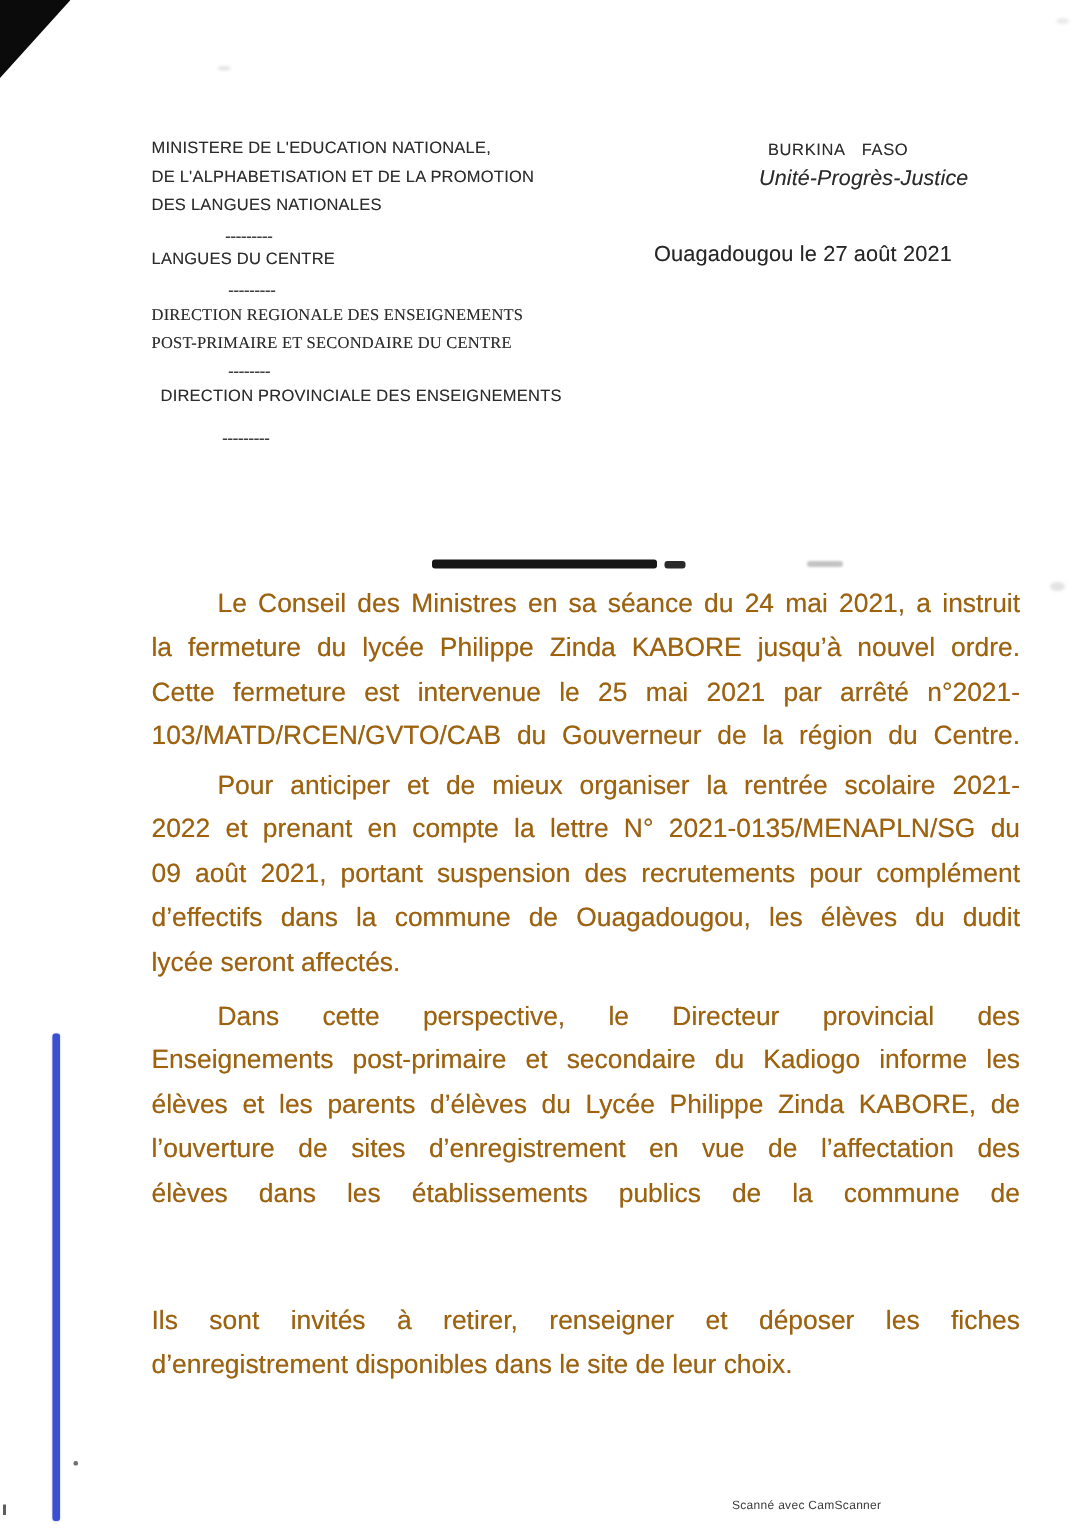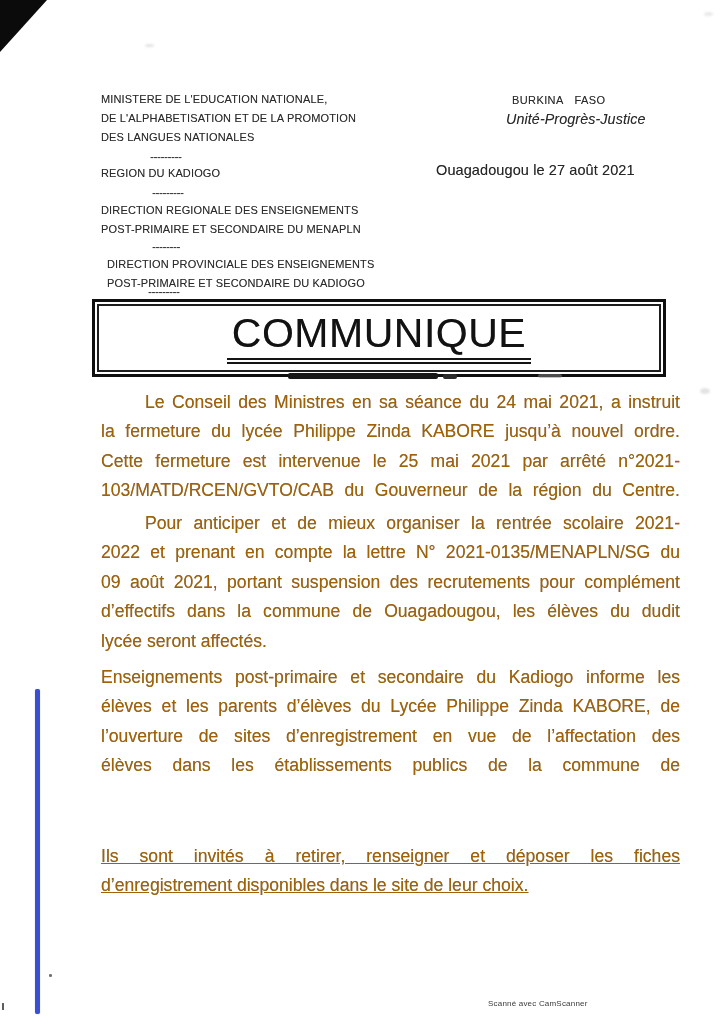--- a/index.html
+++ b/index.html
@@ -13,21 +13,21 @@
   .hdr { position:absolute; font-size:11px; line-height:19px; letter-spacing:0.15px;
          color:#2b2b2b; text-shadow:0 0 0.4px rgba(0,0,0,0.35); white-space:nowrap; }
   .hdr-ministry      { left:101px; top:90px; }
   .sep               { position:absolute; font-size:12px; letter-spacing:-0.5px; color:#2e2e2e;
                        line-height:12px; white-space:nowrap; }
   .sep-1 { left:150px; top:151px; }
   .sep-2 { left:152px; top:187px; }
   .sep-3 { left:152px; top:241px; }
   .sep-4 { left:148px; top:286px; }
   .hdr-region        { left:101px; top:164px; }
-  .hdr-dir-regionale { left:101px; top:201px; }
+  .hdr-dir-regionale { left:101px; top:201px;font-family:Liberation Serif, serif; }
   .hdr-dir-provinc   { left:107px; top:255px; }
 
   .hdr-country { left:512px; top:91px; word-spacing:8px; letter-spacing:0.4px; }
   .hdr-motto   { left:506px; top:110px; font-style:italic; font-size:14.3px; letter-spacing:0.1px; }
   .hdr-date    { left:436px; top:161px; font-size:14.5px; letter-spacing:0.1px; color:#262626; }
 
   
   .title-box {
     position:absolute; left:92px; top:299px; width:568px; height:72px;
     border:3px solid #0f0f0f; background:#fff;
@@ -48,21 +48,21 @@
                  background:#2a2a2a; border-radius:2px; filter:blur(0.4px); }
   .ink-smear-3 { position:absolute; left:538px; top:374px; width:24px; height:4px;
                  background:#8a8a8a; opacity:0.5; border-radius:2px; filter:blur(0.6px); }
 
   
   .para { position:absolute; left:101px; width:579px; font-size:17.6px; line-height:29.4px;
           color:#a16207; text-shadow:0 0 0.45px rgba(0,0,0,0.4); }
   .para-1 { top:388px; }
   .para-2 { top:509px; }
   .para-3 { top:663px; }
-  .para-4 { top:842px;text-decoration:underline; }
+  .para-4 { top:866px; }
   .jline        { text-align:justify; text-align-last:justify; }
   .jline-last   { text-align-last:left; }
   .jline-indent { padding-left:44px; }
 
   
   .scanner-label { position:absolute; left:488px; top:999px; font-size:8px; font-weight:500;
                    color:#3a3a3a; letter-spacing:0.2px; white-space:nowrap; }
 
   
   .corner-fold { position:absolute; left:0; top:0; width:47px; height:52px;
@@ -91,60 +91,55 @@
   <div class="smudge smudge-a"></div>
   <div class="smudge smudge-b"></div>
   <div class="smudge smudge-c"></div>
 
   <div class="hdr hdr-ministry">
     <div>MINISTERE DE L'EDUCATION NATIONALE,</div>
     <div>DE L'ALPHABETISATION ET DE LA PROMOTION</div>
     <div>DES LANGUES NATIONALES</div>
   </div>
   <div class="sep sep-1">---------</div>
-  <div class="hdr hdr-region">REGION DU KADIOGO</div>
+  <div class="hdr hdr-region">LANGUES DU CENTRE</div>
   <div class="sep sep-2">---------</div>
   <div class="hdr hdr-dir-regionale">
     <div>DIRECTION REGIONALE DES ENSEIGNEMENTS</div>
-    <div>POST-PRIMAIRE ET SECONDAIRE DU MENAPLN</div>
+    <div>POST-PRIMAIRE ET SECONDAIRE DU CENTRE</div>
   </div>
   <div class="sep sep-3">--------</div>
   <div class="hdr hdr-dir-provinc">
     <div>DIRECTION PROVINCIALE DES ENSEIGNEMENTS</div>
-    <div>POST-PRIMAIRE ET SECONDAIRE DU KADIOGO</div>
   </div>
   <div class="sep sep-4">---------</div>
 
   <div class="hdr hdr-country">BURKINA FASO</div>
   <div class="hdr hdr-motto">Unité-Progrès-Justice</div>
   <div class="hdr hdr-date">Ouagadougou le 27 août 2021</div>
 
-  <div class="title-box">
-    <div class="title-box-inner">
-      <span class="title-text">COMMUNIQUE</span>
-    </div>
-  </div>
   <div class="ink-smear"></div>
   <div class="ink-smear-2"></div>
   <div class="ink-smear-3"></div>
 
   <div class="para para-1">
       <div class="jline jline-indent">Le Conseil des Ministres en sa séance du 24 mai 2021, a instruit</div>
       <div class="jline">la fermeture du lycée Philippe Zinda KABORE jusqu’à nouvel ordre.</div>
       <div class="jline">Cette fermeture est intervenue le 25 mai 2021 par arrêté n°2021-</div>
       <div class="jline">103/MATD/RCEN/GVTO/CAB du Gouverneur de la région du Centre.</div>
     </div>
   <div class="para para-2">
       <div class="jline jline-indent">Pour anticiper et de mieux organiser la rentrée scolaire 2021-</div>
       <div class="jline">2022 et prenant en compte la lettre N° 2021-0135/MENAPLN/SG du</div>
       <div class="jline">09 août 2021, portant suspension des recrutements pour complément</div>
       <div class="jline">d’effectifs dans la commune de Ouagadougou, les élèves du dudit</div>
       <div class="jline jline-last">lycée seront affectés.</div>
     </div>
   <div class="para para-3">
+      <div class="jline jline-indent">Dans cette perspective, le Directeur provincial des</div>
       <div class="jline">Enseignements post-primaire et secondaire du Kadiogo informe les</div>
       <div class="jline">élèves et les parents d’élèves du Lycée Philippe Zinda KABORE, de</div>
       <div class="jline">l’ouverture de sites d’enregistrement en vue de l’affectation des</div>
       <div class="jline">élèves dans les établissements publics de la commune de</div>
     </div>
   <div class="para para-4">
       <div class="jline">Ils sont invités à retirer, renseigner et déposer les fiches</div>
       <div class="jline jline-last">d’enregistrement disponibles dans le site de leur choix.</div>
     </div>
 

